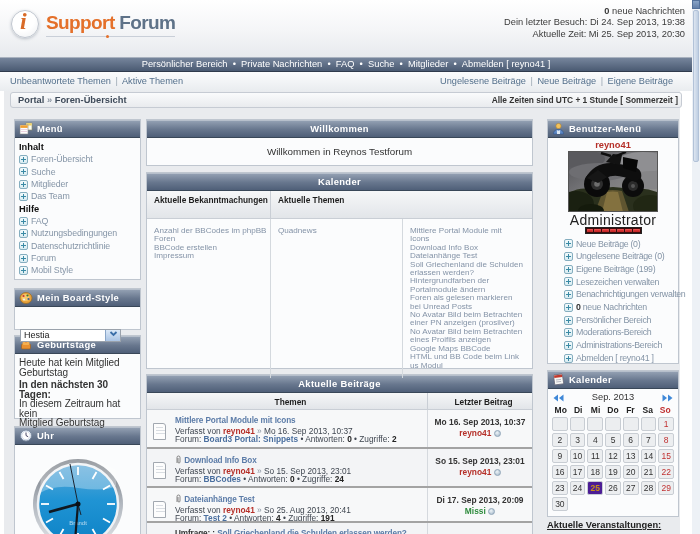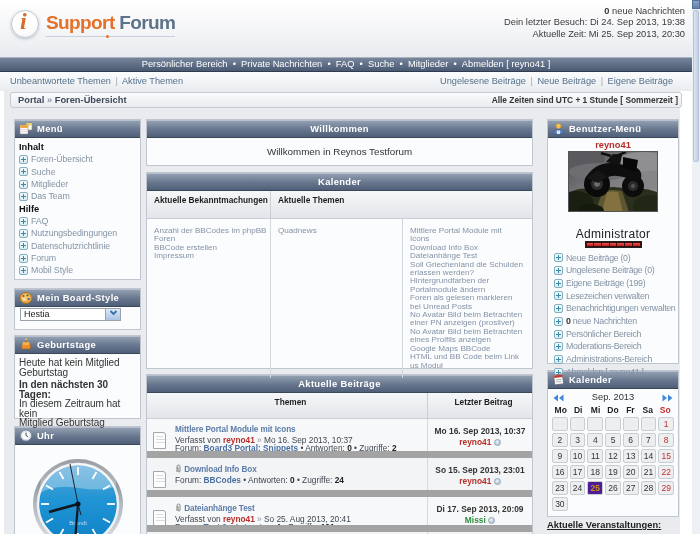--- a/index.html
+++ b/index.html
@@ -36,21 +36,21 @@
 .bh.c{justify-content:center}
 .bh.c .t{padding-left:0}
 
 .pi{display:inline-block;width:9px;height:9px;border:1px solid #85aebf;border-radius:2px;background:linear-gradient(#3a8aa5,#3a8aa5) center/5px 1px no-repeat,linear-gradient(#3a8aa5,#3a8aa5) center/1px 5px no-repeat,linear-gradient(#f2fafc,#d8ecf2);vertical-align:-1px;margin-right:3px;flex:none}
 .mi{font-size:8.8px;color:#8494a6;line-height:12.35px;white-space:nowrap;display:flex;align-items:center;letter-spacing:-0.1px}
 .ml{font-size:9.3px;color:#111;font-weight:bold;line-height:12.35px}
 
 .chead{display:flex;background:linear-gradient(#f6f7f8,#e2e5e9);border-bottom:1px solid #c9ced5;font-weight:bold;font-size:8.3px;color:#1d1d1d;height:28px;line-height:18px;white-space:nowrap}
 .chead>div{padding-left:7px}
 .acol{font-size:8.1px;line-height:8.4px;color:#8493a7;padding:8px 0 0 7px;white-space:nowrap;overflow:hidden}
-.row{display:flex;border-bottom:7px solid #a3a3a3;background:#f3f4f6;height:39px;overflow:hidden}
+.row{display:flex;border-bottom:2px solid #a3a3a3;background:#f3f4f6;height:39px;overflow:hidden}
 .row:nth-child(odd){background:#f7f8f9}
 .tc{width:281px;border-right:1px solid #d5d9de;display:flex;padding:4px 0 0 0}
 .fico{width:28px;padding-top:9px;padding-left:6px}
 .sheet{display:block;width:13px;height:17px;background:linear-gradient(#d9dde2,#d9dde2) 2px 3px/7px 1px no-repeat,linear-gradient(#d9dde2,#d9dde2) 2px 6px/9px 1px no-repeat,linear-gradient(#d9dde2,#d9dde2) 2px 9px/9px 1px no-repeat,#fdfdfd;border:1px solid #a2a8b0;border-radius:0 3px 0 0}
 .tmain{flex:1;padding-top:2px}
 .tt{font-size:8.2px;font-weight:bold;color:#5c7ca8;line-height:9.6px;margin-bottom:1px;letter-spacing:-0.1px}
 .tl{font-size:8.3px;color:#3f4650;line-height:8.6px}
 .tl b{color:#222}
 .red{color:#b52f28;font-weight:bold}
 .grn{color:#2e8b3d;font-weight:bold}
@@ -125,21 +125,21 @@
         <svg width="14" height="13" viewBox="0 0 14 13">
           <ellipse cx="7" cy="7" rx="6" ry="5.5" fill="#e8a33d" stroke="#9a6a20" stroke-width="0.7"></ellipse>
           <ellipse cx="6.5" cy="6.5" rx="4" ry="3.5" fill="#f6c96a"></ellipse>
           <circle cx="4.5" cy="5" r="1.1" fill="#cc3333"></circle>
           <circle cx="8.5" cy="4.5" r="1.1" fill="#3a7a3a"></circle>
           <circle cx="9.5" cy="8" r="1.1" fill="#3a5a9a"></circle>
           <circle cx="5" cy="8.5" r="1.1" fill="#eee"></circle>
         </svg>
         <span class="t">Mein Board-Style</span>
       </div>
-<div style="padding:1px 0 0 5px">
+<div style="padding:22px 0 0 5px">
 <div style="width:101px;height:13px;border:1px solid #9aa2ac;background:#fff;font-size:9px;color:#222;line-height:11px;padding-left:3px;position:relative">Hestia<span style="position:absolute;right:0;top:0;width:15px;height:11px;background:linear-gradient(#dce9f8,#aac4e4);border-left:1px solid #8aa6c8;text-align:center;line-height:9px"><svg width="9" height="7" viewBox="0 0 9 7">
               <path d="M1.5 2 L4.5 5 L7.5 2" fill="none" stroke="#3a6ea8" stroke-width="1.8"></path>
             </svg></span></div>
 </div>
 </div>
 <div class="blk" style="margin-top:5px;height:84px">
 <div class="bh">
         <svg width="14" height="13" viewBox="0 0 14 13">
           <rect x="2.5" y="6" width="9" height="5" rx="1" fill="#e89030" stroke="#9a5a18" stroke-width="0.6"></rect>
           <rect x="3.5" y="4" width="7" height="3" rx="1" fill="#f6b050"></rect>
@@ -223,21 +223,21 @@
 <div style="display:flex;height:159px">
 <div class="acol" style="width:124px;border-right:1px solid #d4d9de">Anzahl der BBCodes im phpBB<br>Foren<br>BBCode erstellen<br>Impressum</div>
 <div class="acol" style="width:132px;border-right:1px solid #d4d9de">Quadnews</div>
 <div class="acol" style="flex:1">Mittlere Portal Module mit<br>Icons<br>Download Info Box<br>Dateianhänge Test<br>Soll Griechenland die Schulden<br>erlassen werden?<br>Hintergrundfarben der<br>Portalmodule ändern<br>Foren als gelesen markieren<br>bei Unread Posts<br>No Avatar Bild beim Betrachten<br>einer PN anzeigen (prosilver)<br>No Avatar Bild beim Betrachten<br>eines Proifils anzeigen<br>Google Maps BBCode<br>HTML und BB Code beim Link<br>us Modul</div>
 </div>
 </div>
 <div class="blk" style="margin-top:5px;height:161px">
 <div class="bh c">
         <span class="t">Aktuelle Beiträge</span>
       </div>
-<div class="chead" style="height:26px;line-height:18px">
+<div class="chead" style="height:17px;line-height:18px">
 <div style="width:281px;border-right:1px solid #c9ced5;text-align:center">Themen</div>
 <div style="flex:1;text-align:center">Letzter Beitrag</div>
 </div>
 <div class="row">
 <div class="tc">
 <div class="fico">
             <span class="sheet"></span>
           </div>
 <div class="tmain">
 <div class="tt">Mittlere Portal Module mit Icons</div>
@@ -252,20 +252,21 @@
 </div>
 <div class="row">
 <div class="tc">
 <div class="fico">
             <span class="sheet"></span>
           </div>
 <div class="tmain">
 <div class="tt"><svg class="clip" width="7" height="9" viewBox="0 0 7 9">
                 <path d="M2 8 L2 2.5 A1.5 1.5 0 0 1 5 2.5 L5 7 A1 1 0 0 1 3 7 L3 3" fill="none" stroke="#777" stroke-width="0.9"></path>
               </svg> Download Info Box</div>
+<div class="tl">Verfasst von <span class="red">reyno41</span> <span class="gg">»</span> So 15. Sep 2013, 23:01</div>
 <div class="tl">Forum: <span class="fl">BBCodes</span> • Antworten: <b>0</b> • Zugriffe: <b>24</b></div>
 </div>
 </div>
 <div class="lc2">
           <div>So 15. Sep 2013, 23:01</div>
           <div><span class="red">reyno41</span> <span class="goi"></span></div>
         </div>
 </div>
 <div class="row" style="height:35px">
 <div class="tc">
@@ -335,31 +336,31 @@
           <circle cx="64" cy="34" r="5" fill="#2b2b2b"></circle>
           <circle cx="64" cy="34" r="2" fill="#555"></circle>
 <path d="M16 27 Q25 10 44 11 L62 14 Q74 16 72 26 L66 30 Q48 20 37 26 Z" fill="#0e0e0e"></path>
 <path d="M37 10 L44 2 L53 3 L51 13 Z" fill="#121212"></path>
 <line x1="42" y1="4" x2="32" y2="1" stroke="#0e0e0e" stroke-width="2.4"></line>
 <line x1="47" y1="4" x2="57" y2="0" stroke="#0e0e0e" stroke-width="2.4"></line>
 <path d="M54 5 L69 8 L67 20 L54 16 Z" fill="#080808"></path>
 <path d="M18 26 L29 18 L38 25 L29 31 Z" fill="#161616"></path>
 </svg>
 </div>
-<div style="text-align:center;font-size:12px;color:#222;padding-top:18px;line-height:9.5px;letter-spacing:0.3px">Administrator</div>
+<div style="text-align:center;font-size:14px;color:#222;padding-top:4px;line-height:9.5px;letter-spacing:0.3px">Administrator</div>
 <div style="width:57px;height:7px;margin:1px auto 0;background:#3a0c0c;border:1px solid #222;display:flex;gap:1px;padding:1px">
 <i class="rk"></i>
         <i class="rk"></i>
         <i class="rk"></i>
         <i class="rk"></i>
         <i class="rk"></i>
         <i class="rk"></i>
         <i class="rk"></i>
 </div>
-<div style="padding-left:6px;padding-top:4px">
+<div style="padding-left:16px;padding-top:4px">
 <div class="ri"><span class="pi"></span>Neue Beiträge (0)</div>
 <div class="ri"><span class="pi"></span>Ungelesene Beiträge (0)</div>
 <div class="ri"><span class="pi"></span>Eigene Beiträge (199)</div>
 <div class="ri"><span class="pi"></span>Lesezeichen verwalten</div>
 <div class="ri"><span class="pi"></span>Benachrichtigungen verwalten</div>
 <div class="ri"><span class="pi"></span><b style="color:#333">0</b>&nbsp;neue Nachrichten</div>
 <div class="ri"><span class="pi"></span>Persönlicher Bereich</div>
 <div class="ri"><span class="pi"></span>Moderations-Bereich</div>
 <div class="ri"><span class="pi"></span>Administrations-Bereich</div>
 <div class="ri"><span class="pi"></span>Abmelden [ reyno41 ]</div>

